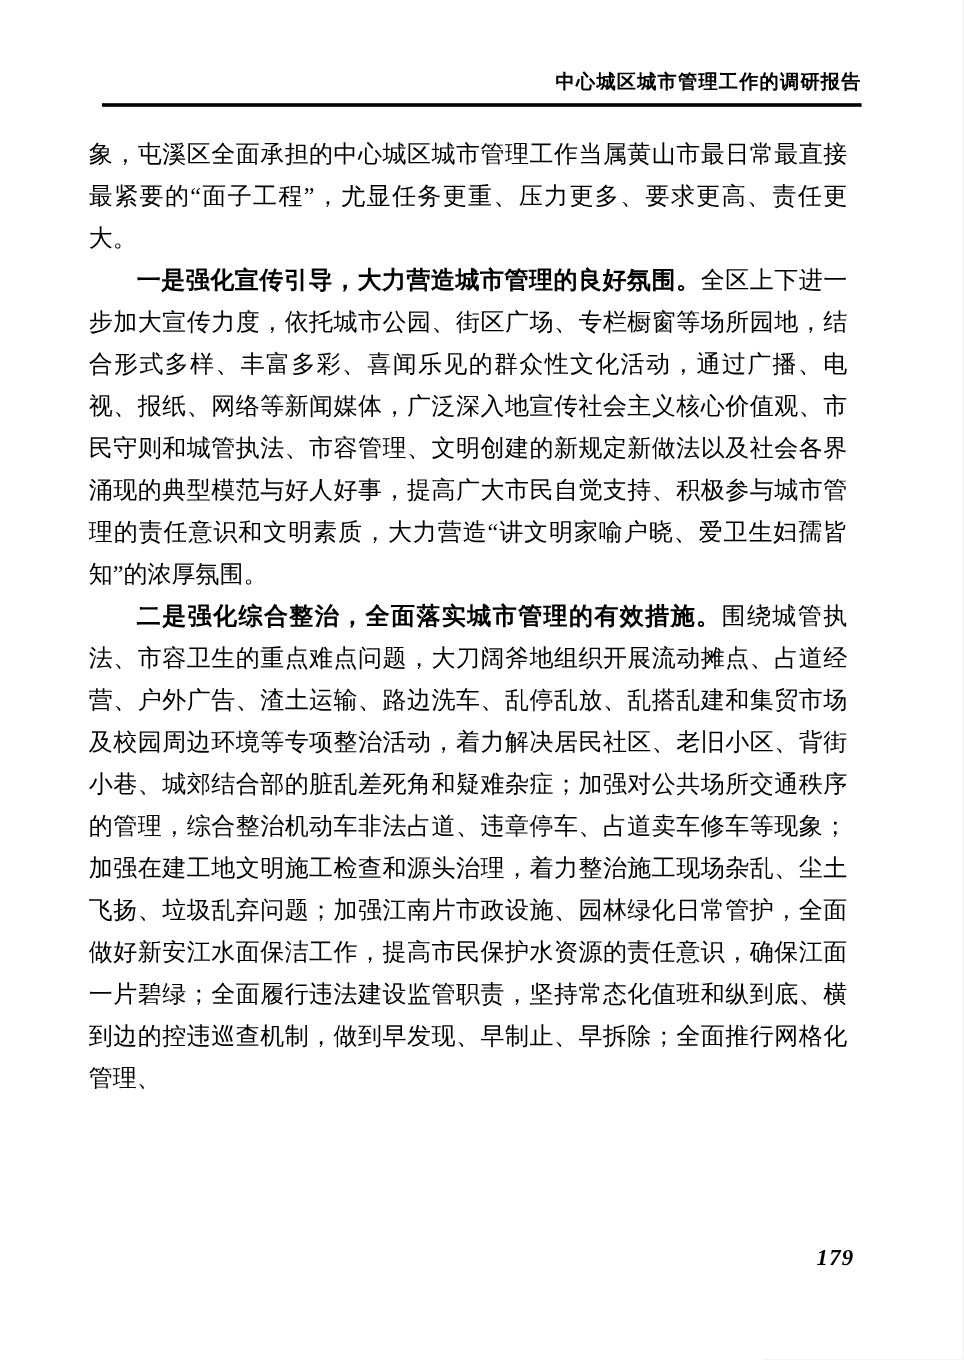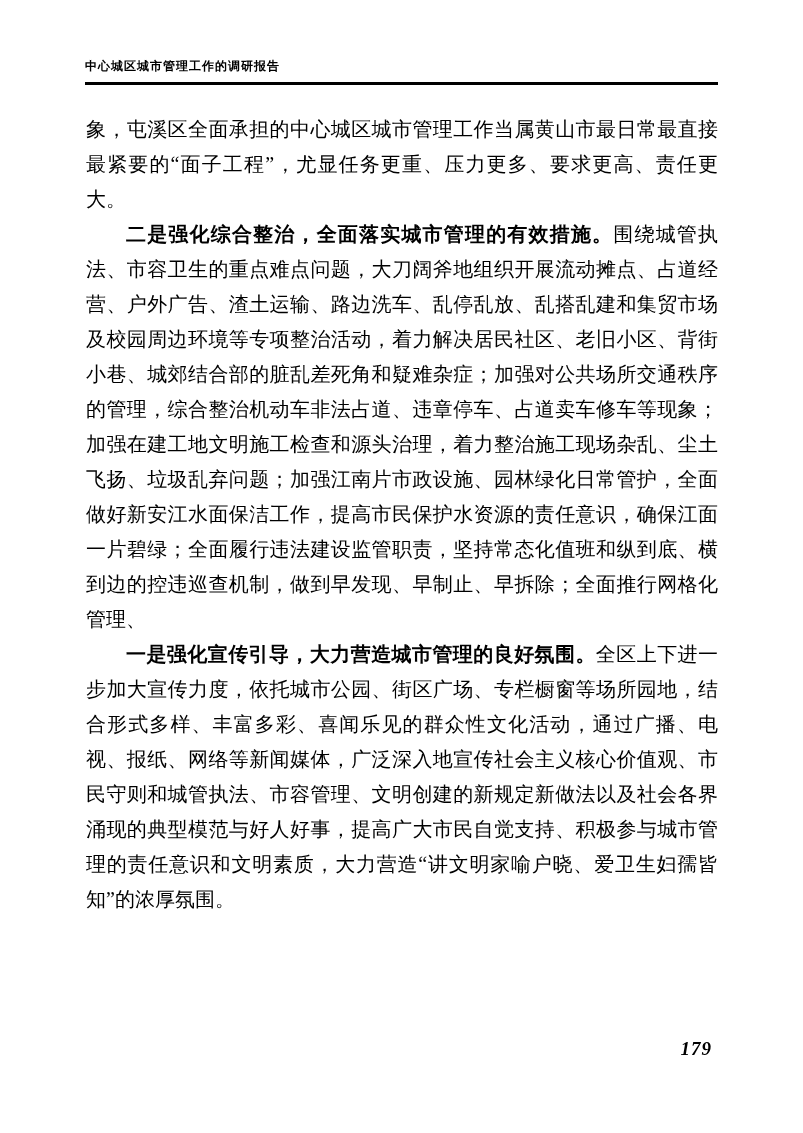--- a/index.html
+++ b/index.html
@@ -11,30 +11,30 @@
     font-family: "Liberation Serif", "DejaVu Serif", serif;
     color: #000;
     overflow: hidden;
     margin: 0 auto;
   }
   .page-header {
     position: absolute;
     left: 85px;
     top: 58px;
     width: 633px;
-    text-align: left;
+    text-align: right;
     font-weight: 700;
-    font-size: 12px;
+    font-size: 16px;
     letter-spacing: 1px;
     padding-bottom: 7px;
     border-bottom: 3px solid #000;
   }
   .doc-body {
     position: absolute;
-    left: 86px;
+    left: 74px;
     top: 112px;
     width: 632px;
     font-size: 20px;
     line-height: 35px;
     text-align: justify;
   }
   .para { margin: 0; text-indent: 2em; }
   .para.continuation { text-indent: 0; }
   .para .lead { font-weight: 700; }
   .page-number {
@@ -55,22 +55,22 @@
 
   <div class="page-header">
     <span>中心城区城市管理工作的调研报告</span>
   </div>
 
   <div class="doc-body">
     <p class="para continuation">
       <span>象，屯溪区全面承担的中心城区城市管理工作当属黄山市最日常最直接最紧要的“面子工程”，尤显任务更重、压力更多、要求更高、责任更大。</span>
     </p>
     <p class="para">
-      <span class="lead">二是强化综合整治，全面落实城市管理的有效措施。</span><span>围绕城管执法、市容卫生的重点难点问题，大刀阔斧地组织开展流动摊点、占道经营、户外广告、渣土运输、路边洗车、乱停乱放、乱搭乱建和集贸市场及校园周边环境等专项整治活动，着力解决居民社区、老旧小区、背街小巷、城郊结合部的脏乱差死角和疑难杂症；加强对公共场所交通秩序的管理，综合整治机动车非法占道、违章停车、占道卖车修车等现象；加强在建工地文明施工检查和源头治理，着力整治施工现场杂乱、尘土飞扬、垃圾乱弃问题；加强江南片市政设施、园林绿化日常管护，全面做好新安江水面保洁工作，提高市民保护水资源的责任意识，确保江面一片碧绿；全面履行违法建设监管职责，坚持常态化值班和纵到底、横到边的控违巡查机制，做到早发现、早制止、早拆除；全面推行网格化管理、</span>
+      <span class="lead">一是强化宣传引导，大力营造城市管理的良好氛围。</span><span>全区上下进一步加大宣传力度，依托城市公园、街区广场、专栏橱窗等场所园地，结合形式多样、丰富多彩、喜闻乐见的群众性文化活动，通过广播、电视、报纸、网络等新闻媒体，广泛深入地宣传社会主义核心价值观、市民守则和城管执法、市容管理、文明创建的新规定新做法以及社会各界涌现的典型模范与好人好事，提高广大市民自觉支持、积极参与城市管理的责任意识和文明素质，大力营造“讲文明家喻户晓、爱卫生妇孺皆知”的浓厚氛围。</span>
     </p>
     <p class="para">
-      <span class="lead">一是强化宣传引导，大力营造城市管理的良好氛围。</span><span>全区上下进一步加大宣传力度，依托城市公园、街区广场、专栏橱窗等场所园地，结合形式多样、丰富多彩、喜闻乐见的群众性文化活动，通过广播、电视、报纸、网络等新闻媒体，广泛深入地宣传社会主义核心价值观、市民守则和城管执法、市容管理、文明创建的新规定新做法以及社会各界涌现的典型模范与好人好事，提高广大市民自觉支持、积极参与城市管理的责任意识和文明素质，大力营造“讲文明家喻户晓、爱卫生妇孺皆知”的浓厚氛围。</span>
+      <span class="lead">二是强化综合整治，全面落实城市管理的有效措施。</span><span>围绕城管执法、市容卫生的重点难点问题，大刀阔斧地组织开展流动摊点、占道经营、户外广告、渣土运输、路边洗车、乱停乱放、乱搭乱建和集贸市场及校园周边环境等专项整治活动，着力解决居民社区、老旧小区、背街小巷、城郊结合部的脏乱差死角和疑难杂症；加强对公共场所交通秩序的管理，综合整治机动车非法占道、违章停车、占道卖车修车等现象；加强在建工地文明施工检查和源头治理，着力整治施工现场杂乱、尘土飞扬、垃圾乱弃问题；加强江南片市政设施、园林绿化日常管护，全面做好新安江水面保洁工作，提高市民保护水资源的责任意识，确保江面一片碧绿；全面履行违法建设监管职责，坚持常态化值班和纵到底、横到边的控违巡查机制，做到早发现、早制止、早拆除；全面推行网格化管理、</span>
     </p>
   </div>
 
   <div class="page-number">179</div>
 
 </div>
 
 </body></html>

